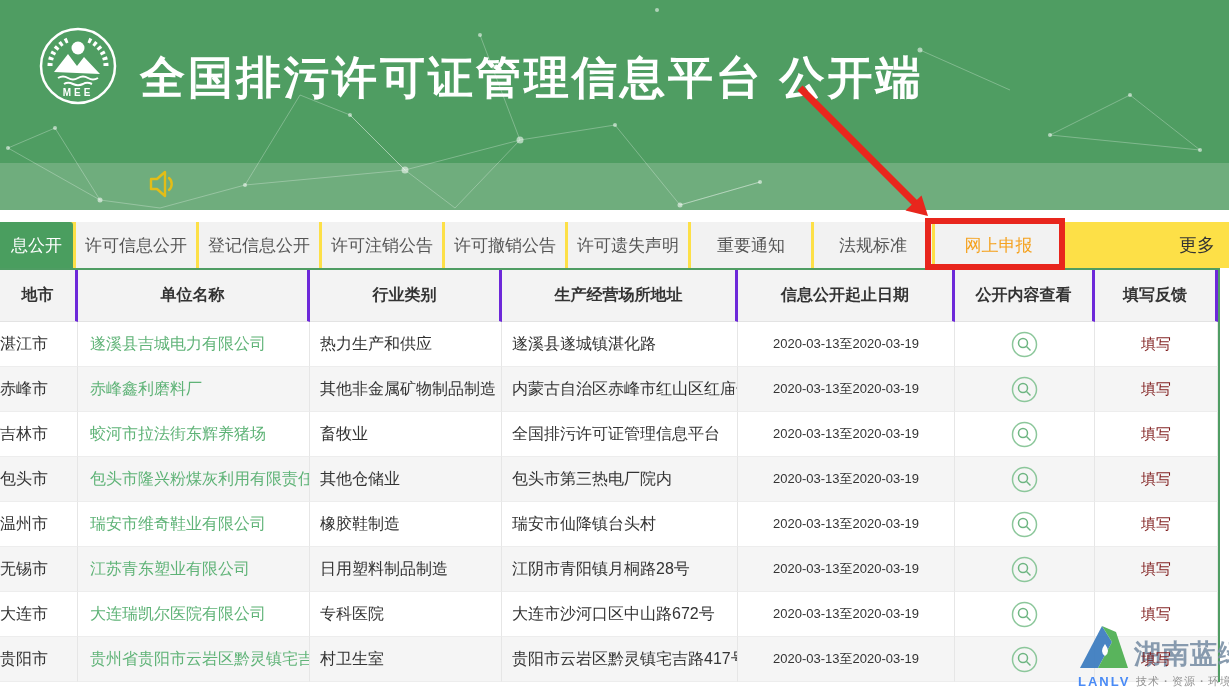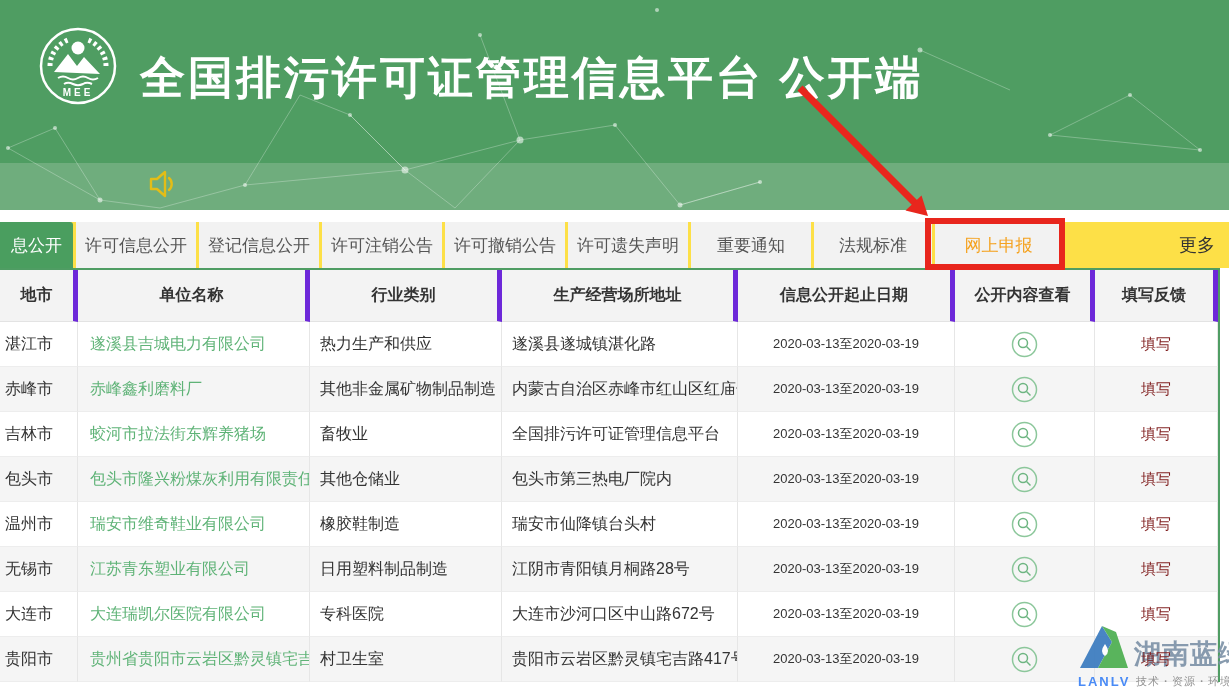--- a/index.html
+++ b/index.html
@@ -43,29 +43,29 @@
   
   .tbl{
     position:absolute;left:0;top:268px;width:1220px;
     border-top:2px solid #4f9d63;border-right:2px solid #4f9d63;box-sizing:border-box;
     background:#ffffff;
   }
   .trow{display:grid;grid-template-columns:78px 232px 192px 236px 217px 140px 123px;}
   .th{
     height:52px;background:#f3f3f3;color:#333333;font-weight:bold;font-size:16px;
     display:flex;align-items:center;justify-content:center;
-    border-right:5px solid #6d28d9;border-bottom:1px solid #e3e3e3;box-sizing:border-box;
+    border-right:3px solid #6d28d9;border-bottom:1px solid #e3e3e3;box-sizing:border-box;
   }
   .td{
     height:45px;font-size:16px;color:#333333;display:flex;align-items:center;
     border-right:1px solid #e6e6e6;border-bottom:1px solid #ededed;box-sizing:border-box;
     overflow:hidden;white-space:nowrap;
   }
   .trow.alt .td{background:#f5f5f5;}
-  .td.c-city{padding-left:5px;}
+  .td.c-city{}
   .td.c-comp{padding-left:12px;color:#5fb377;cursor:pointer;}
   .td.c-ind{padding-left:10px;}
   .td.c-addr{padding-left:10px;}
   .td.c-date{justify-content:center;font-size:13px;}
   .td.c-view{justify-content:center;}
   .td.c-fb{justify-content:center;}
   .fb-link{color:#7f1d1d;font-size:15px;cursor:pointer;position:relative;z-index:6;}
   .mag{width:27px;height:27px;cursor:pointer;}
   
   .wm{position:absolute;left:1076px;top:612px;width:153px;height:81px;z-index:4;opacity:.92;}

